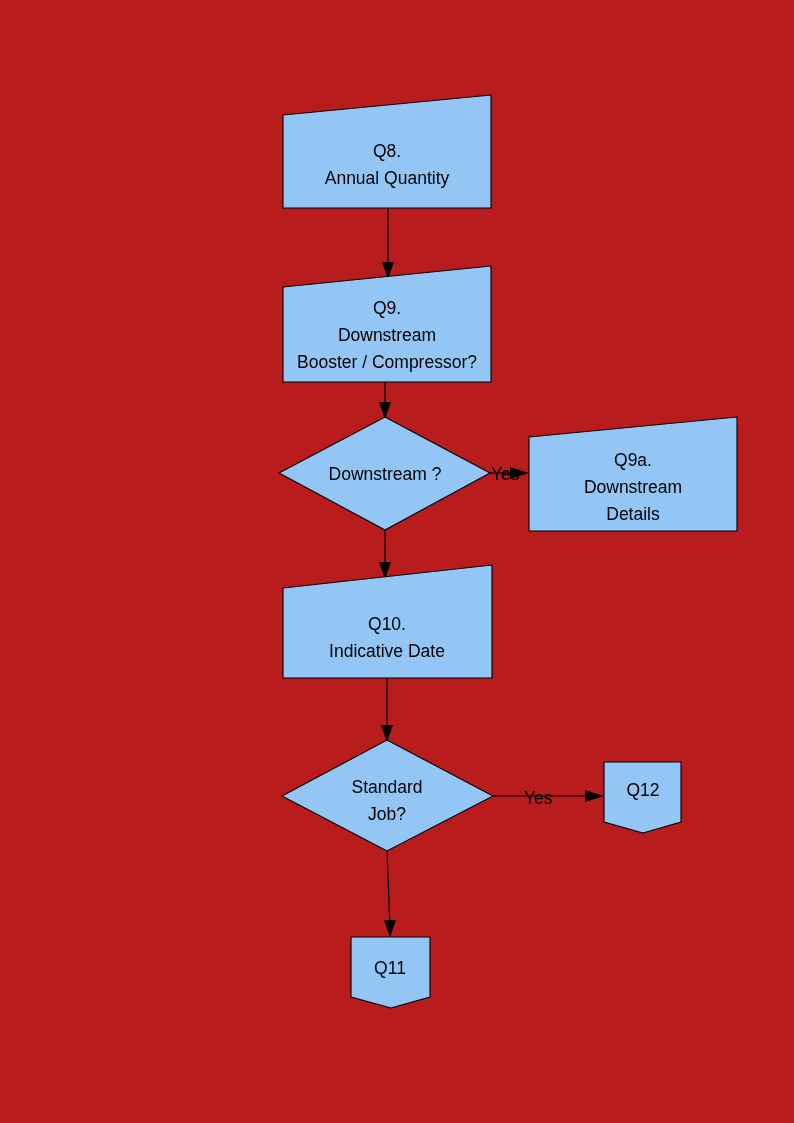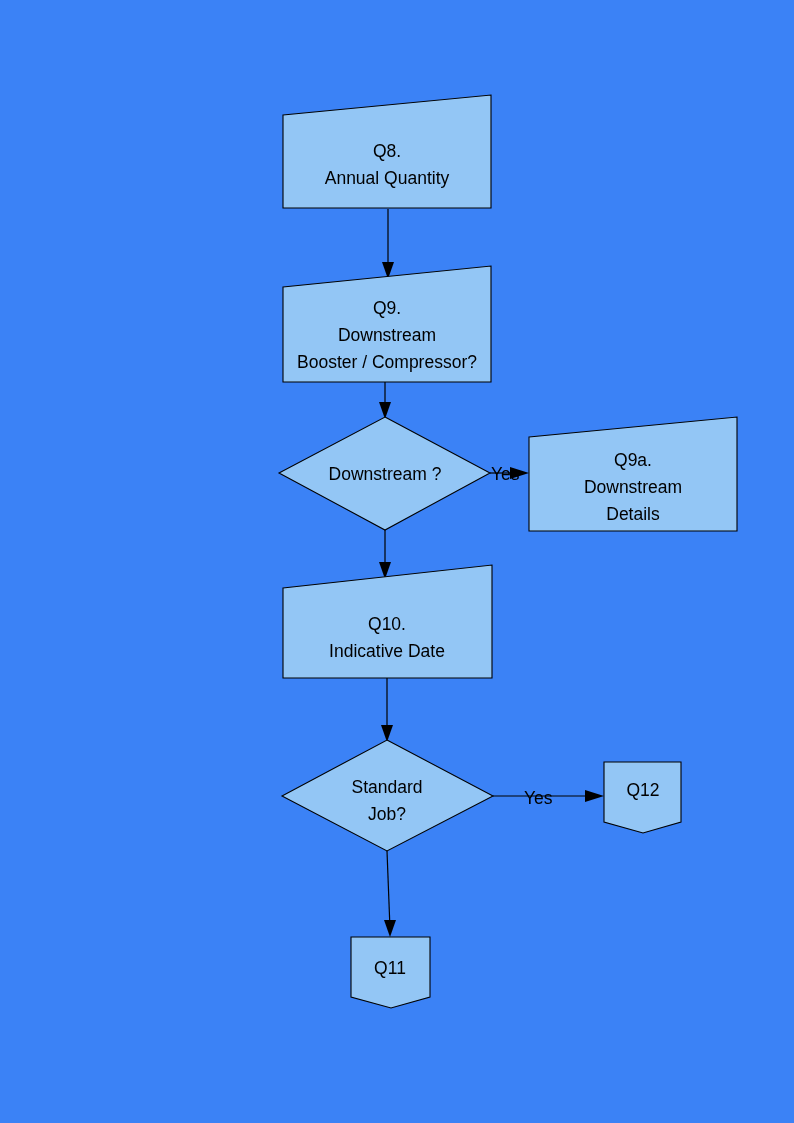--- a/index.html
+++ b/index.html
@@ -7,21 +7,21 @@
     padding: 0;
     background: #ffffff;
   }
   body {
     font-family: "Liberation Sans", sans-serif;
   }
   #canvas {
     position: relative;
     width: 794px;
     height: 1123px;
-    background: #3b82f6;
+    background: #b91c1c;
     overflow: hidden;
   }
   #flow-svg {
     position: absolute;
     left: 0;
     top: 0;
     width: 794px;
     height: 1123px;
   }
   .node-shape {

